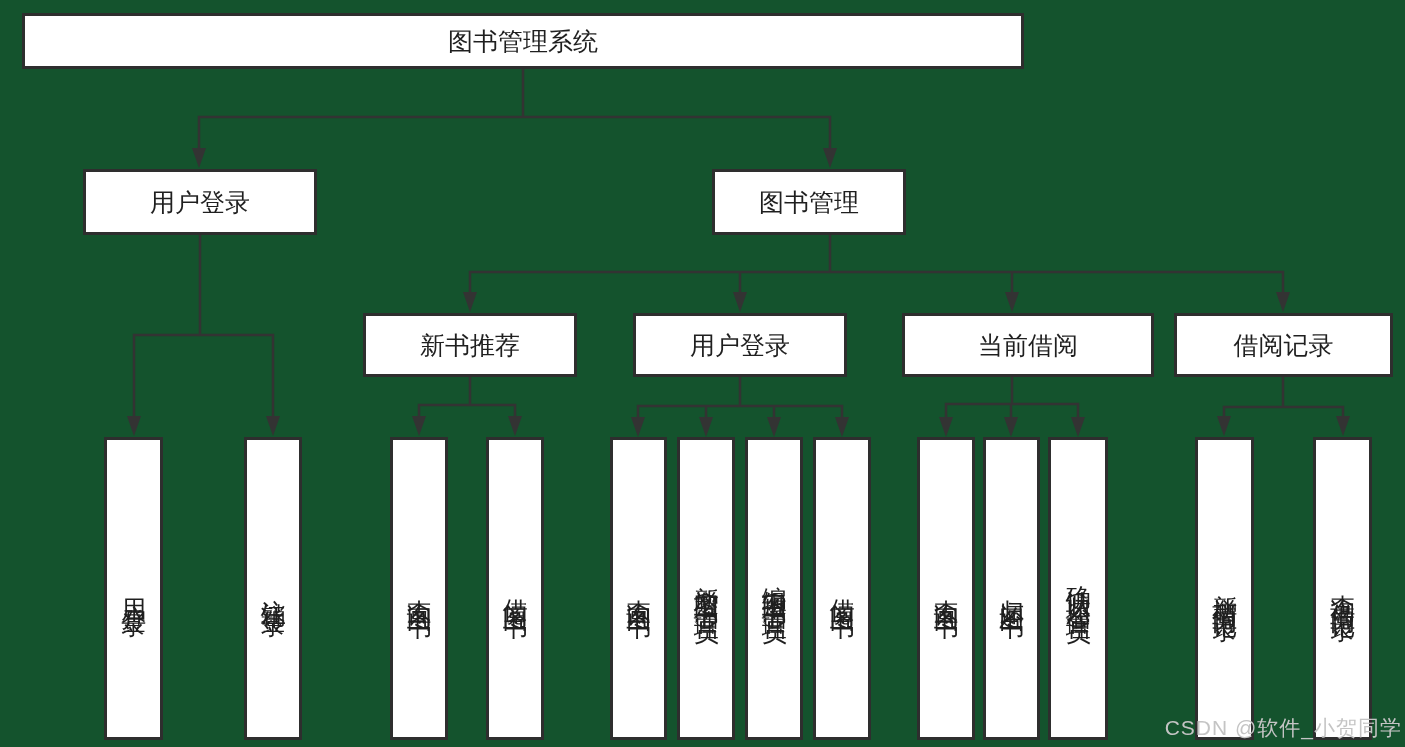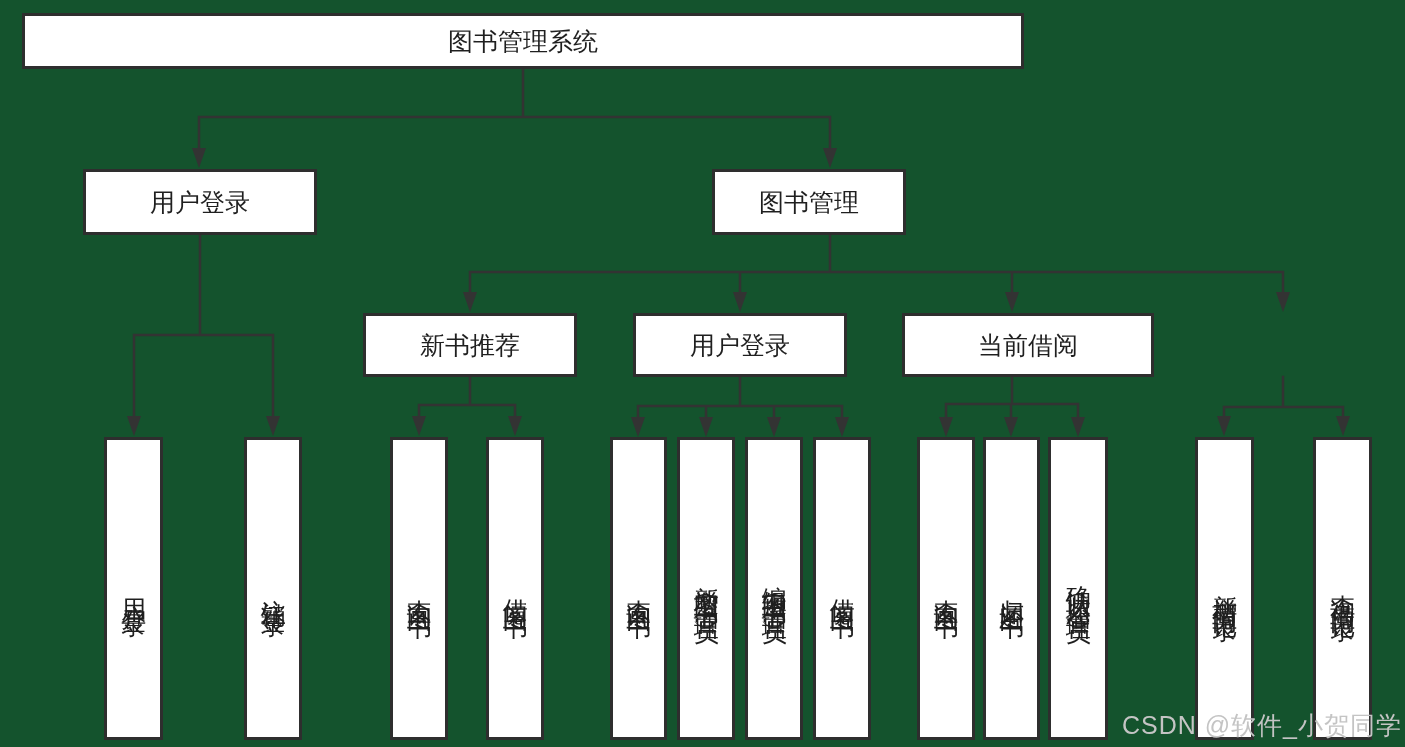--- a/index.html
+++ b/index.html
@@ -25,21 +25,21 @@
     writing-mode:vertical-rl;
     text-orientation:mixed;
     letter-spacing:5px;
     font-size:25px;
     line-height:1.1;
     color:#1f1f1f;
   }
   .watermark{
     position:absolute;
     right:3px;bottom:5px;
-    font-size:25px;
+    font-size:21px;
     color:#c4c4c4;
     letter-spacing:1px;
     white-space:nowrap;
   }
 </style>
 </head>
 <body>
 
 <div class="stage">
 
@@ -103,20 +103,23 @@
 
   <div class="node" style="left:363px;top:313px;width:214px;height:64px">
     <span>新书推荐</span>
   </div>
   <div class="node" style="left:633px;top:313px;width:214px;height:64px">
     <span>用户登录</span>
   </div>
   <div class="node" style="left:902px;top:313px;width:252px;height:64px">
     <span>当前借阅</span>
   </div>
+  <div class="node" style="left:1174px;top:313px;width:219px;height:64px">
+    <span>借阅记录</span>
+  </div>
 
   <div class="node vnode" style="left:104px;top:437px;width:59px;height:303px">
     <span>用户登录</span>
   </div>
   <div class="node vnode" style="left:244px;top:437px;width:58px;height:303px">
     <span>注销登录</span>
   </div>
 
   <div class="node vnode" style="left:390px;top:437px;width:58px;height:303px">
     <span>查询图书</span>

